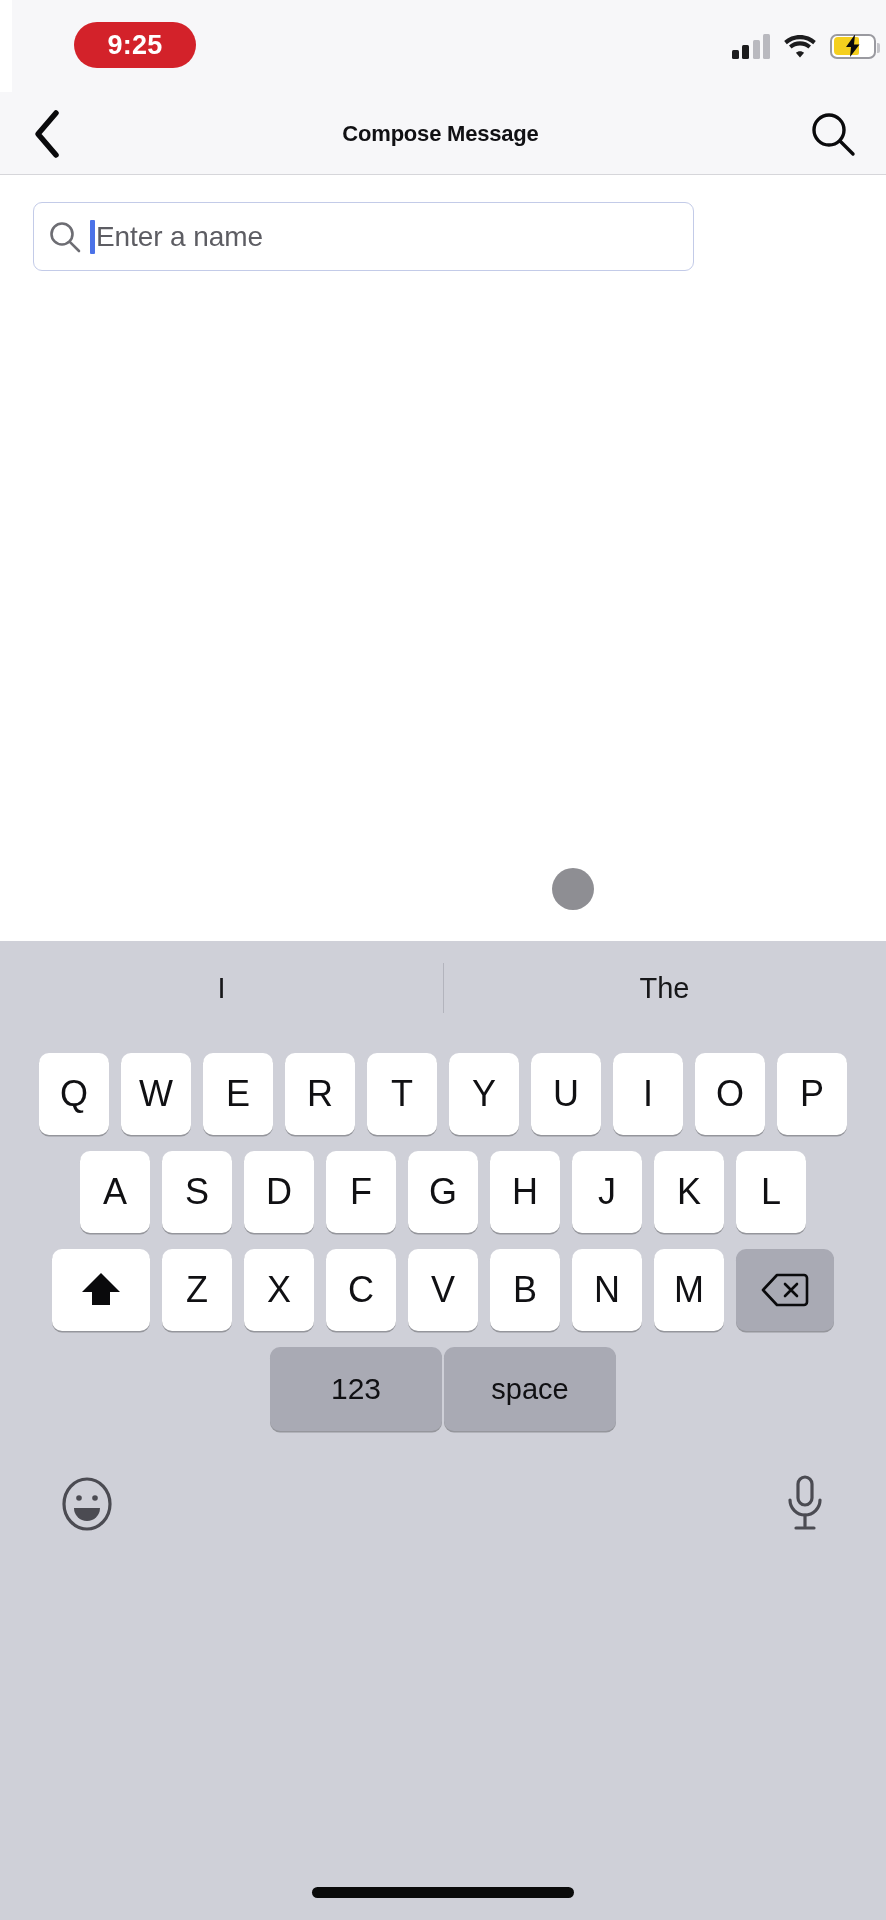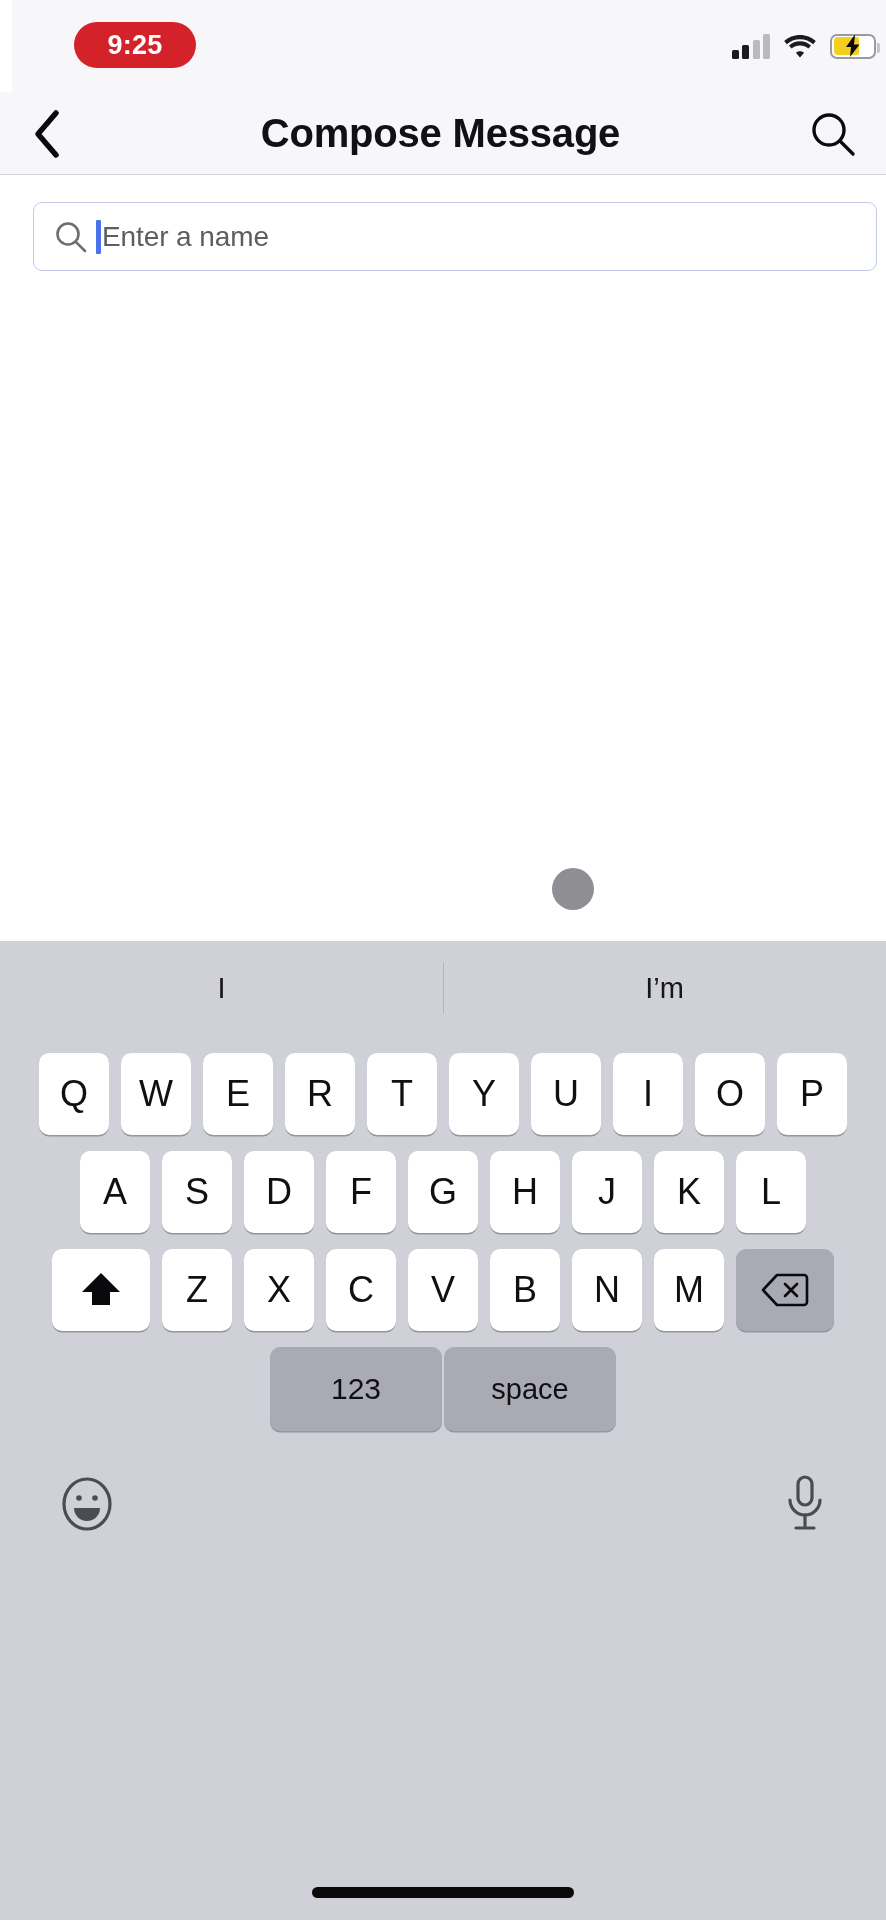--- a/index.html
+++ b/index.html
@@ -59,40 +59,40 @@
     background: #f7f7f9;
     border-bottom: 1px solid #d6d6da;
   }
   .nav-back {
     position: absolute; left: 12px; top: 0; height: 83px; width: 70px;
     display: flex; align-items: center; justify-content: center;
   }
   .nav-title {
     position: absolute; left: 0; right: 5px; top: 0; height: 83px;
     display: flex; align-items: center; justify-content: center;
-    font-size: 40px; font-weight: bold; color: #111114; letter-spacing: -.2px;
+    font-size: 22px; font-weight: bold; color: #111114; letter-spacing: -.2px;
   }
   .nav-search {
     position: absolute; right: 18px; top: 0; height: 83px; width: 70px;
     display: flex; align-items: center; justify-content: center;
   }
 
   
   .content {
     position: absolute; top: 175px; left: 0; width: 886px; height: 766px;
     background: #ffffff;
   }
   .name-field {
     position: absolute; left: 33px; top: 27px;
-    width: 844px; height: 69px;
+    width: 661px; height: 69px;
     background: #ffffff;
     border: 1.5px solid #c3cbe8;
     border-radius: 9px;
     display: flex; align-items: center;
-    padding-left: 20px;
+    padding-left: 14px;
   }
   .name-field .mag { flex: 0 0 auto; margin-right: 8px; }
   .caret {
     display: inline-block; width: 5px; height: 34px;
     background: #4b72e8; border-radius: 1px; margin-right: 1px;
   }
   .placeholder {
     font-size: 28px; color: #5d5d63; letter-spacing: -.1px;
   }
   .touch-dot {
@@ -200,21 +200,21 @@
       <span class="caret"></span>
       <span class="placeholder">Enter a name</span>
     </div>
     <div class="touch-dot"></div>
   </div>
 
   <div class="keyboard">
 
     <div class="predict">
       <div class="slot">I</div>
-      <div class="slot">I’m</div>
+      <div class="slot">The</div>
     </div>
 
     <div class="krow r1">
       <div class="key">Q</div>
       <div class="key">W</div>
       <div class="key">E</div>
       <div class="key">R</div>
       <div class="key">T</div>
       <div class="key">Y</div>
       <div class="key">U</div>

